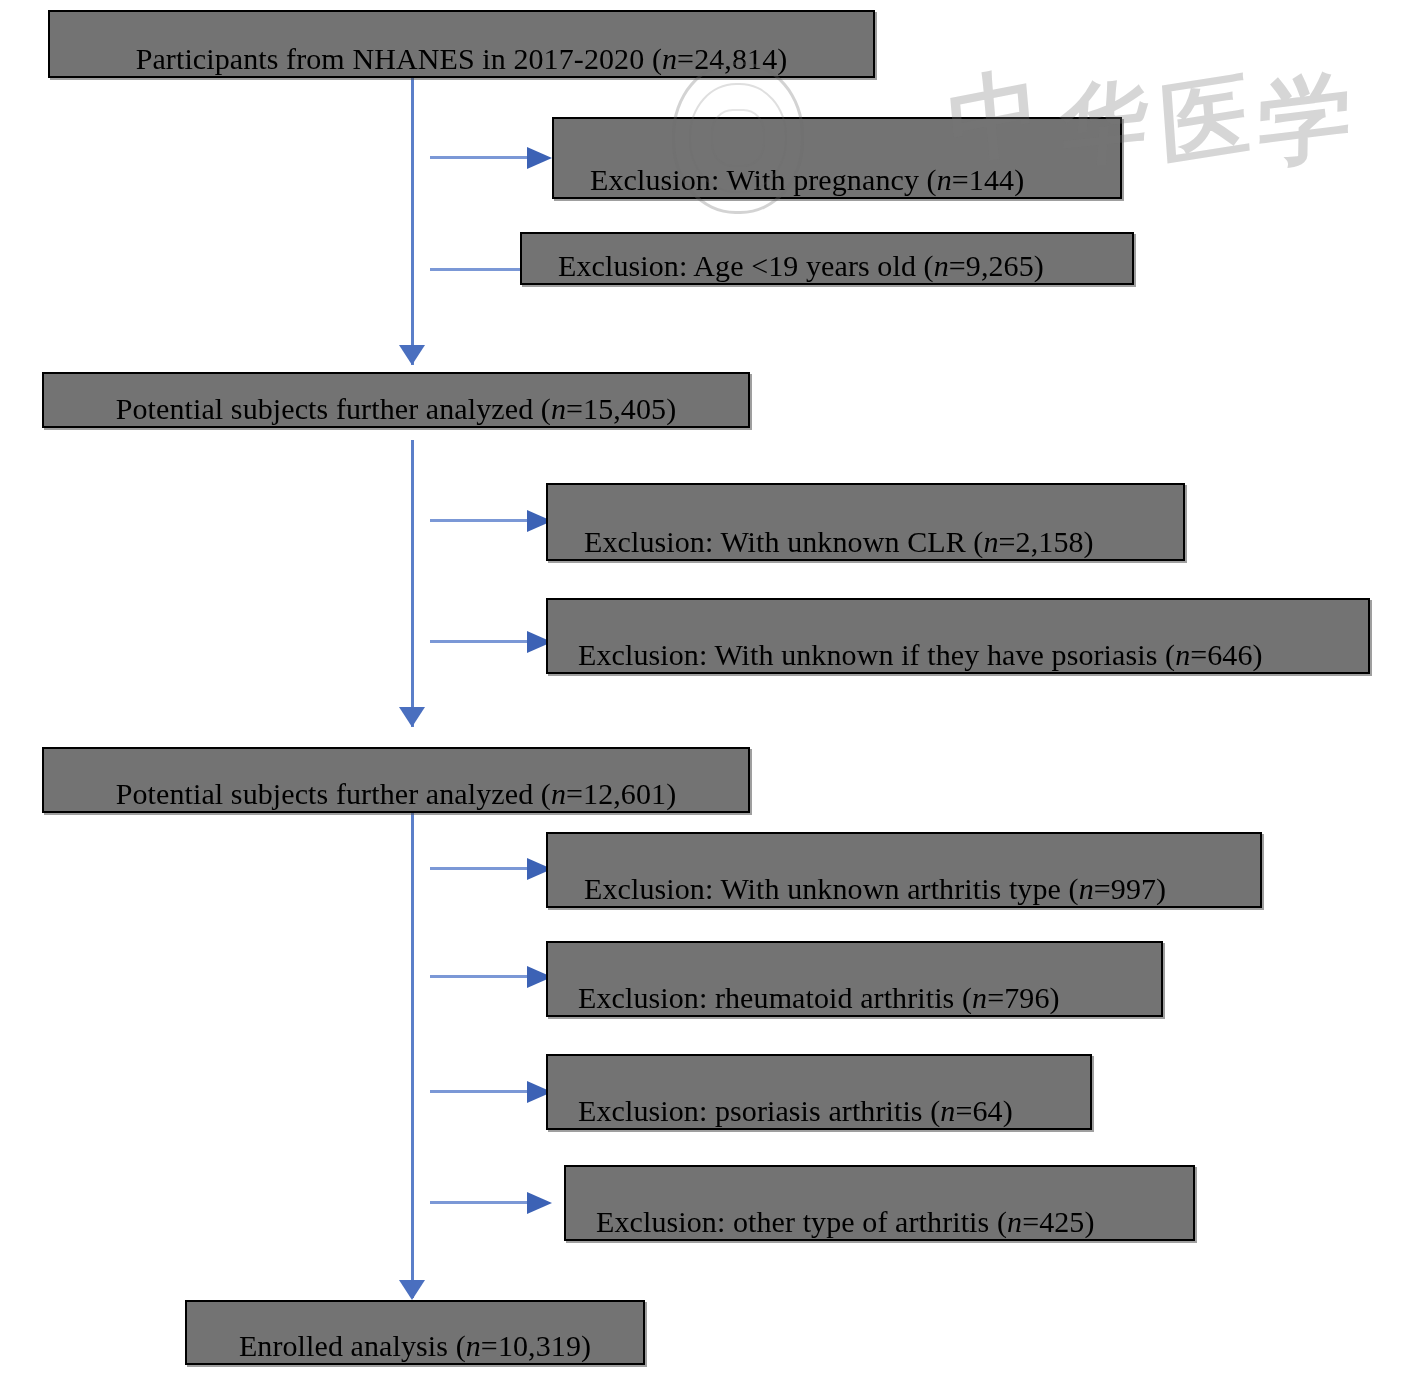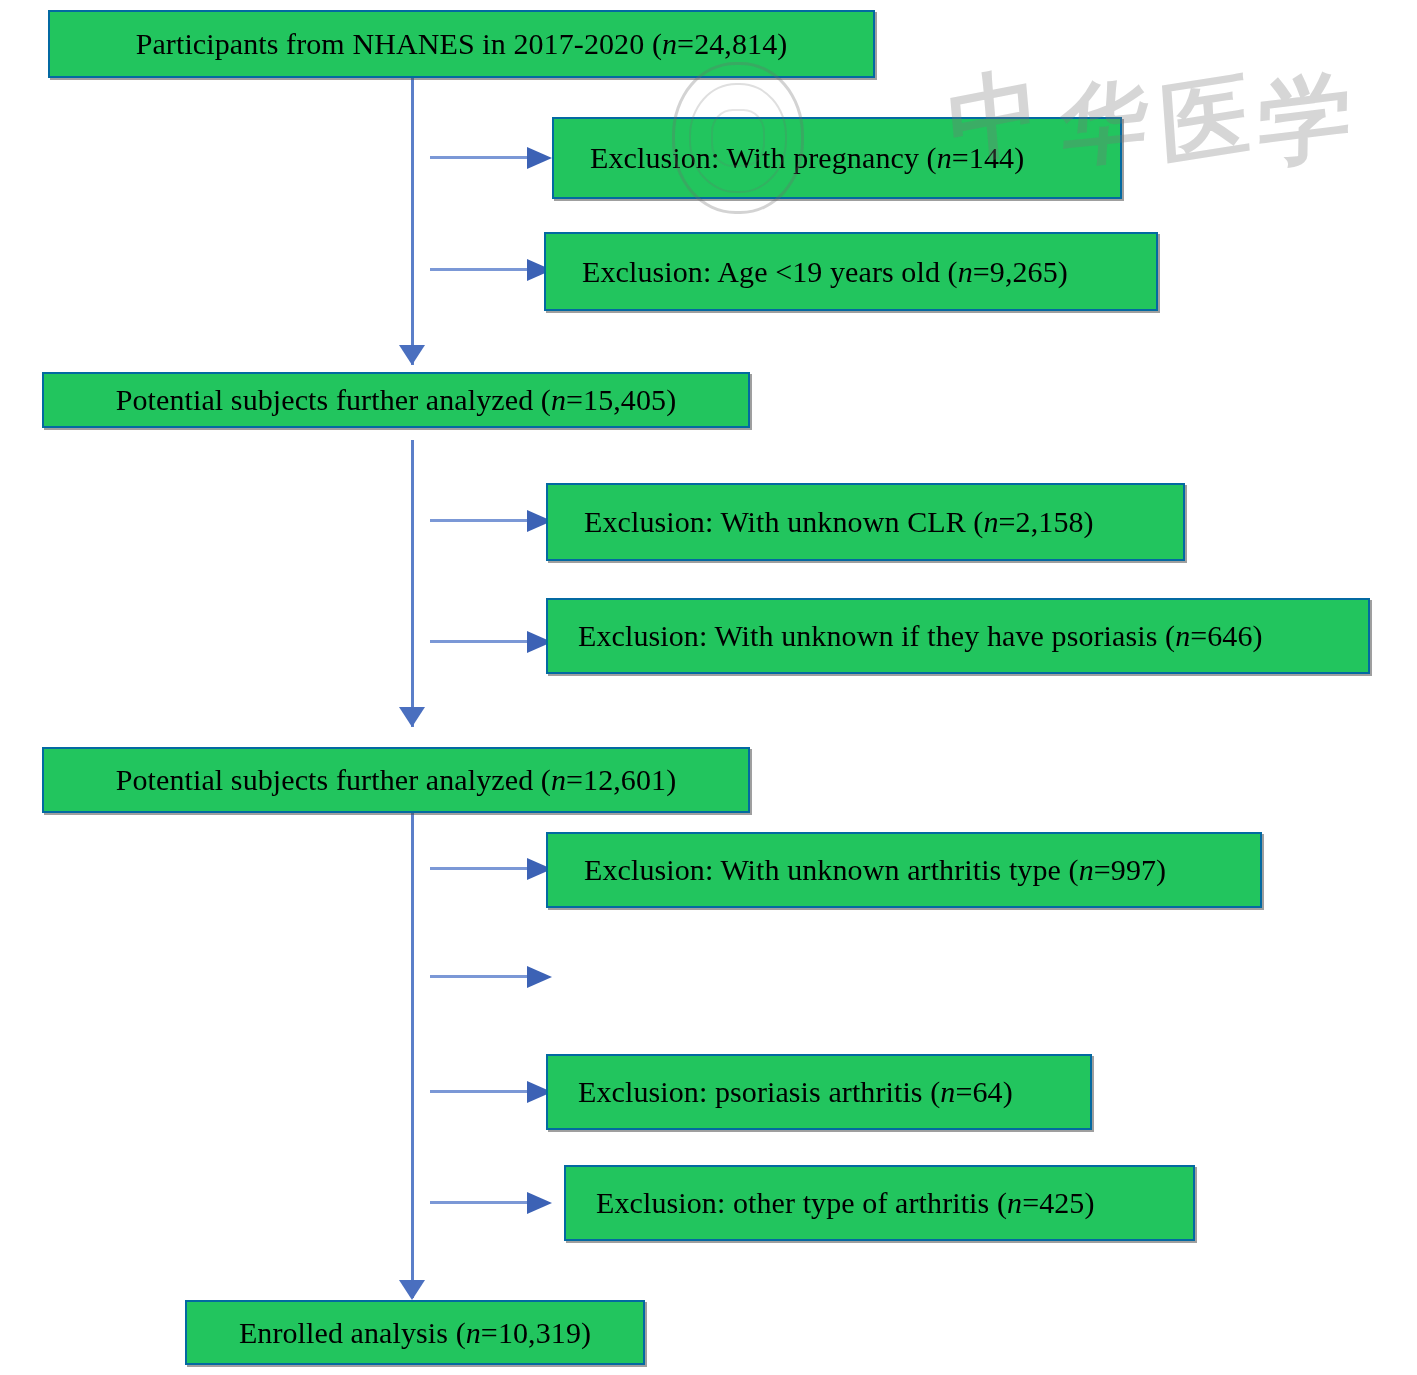--- a/index.html
+++ b/index.html
@@ -65,25 +65,25 @@
   }
   .calli-1 { left: 948px; top: 70px;  font-size: 92px;  transform: rotate(-11deg) skewX(-6deg); }
   .calli-2 { left: 1060px; top: 78px; font-size: 88px;  transform: rotate(-6deg) skewX(-10deg); }
   .calli-3 { left: 1160px; top: 74px; font-size: 90px;  transform: rotate(-9deg) skewX(-5deg); }
   .calli-4 { left: 1258px; top: 72px; font-size: 94px;  transform: rotate(-7deg) skewX(-8deg); }
 
   
   .node {
     position: absolute;
     box-sizing: border-box;
-    background: #22c55e;
-    border: 2px solid #0369a1;
+    background: #737373;
+    border: 2px solid #000000;
     box-shadow: 2px 2px 0 0 rgba(80,80,80,0.55);
     display: flex;
-    align-items: center;
+    align-items: flex-end;
     z-index: 2;
   }
   .node.center { justify-content: center; }
   .node.leftpad { justify-content: flex-start; padding-left: 36px; }
   .node-label {
     font-size: 30px;
     color: #000000;
     white-space: nowrap;
     letter-spacing: 0.1px;
   }
@@ -195,21 +195,21 @@
       <span>Enrolled analysis (</span><span class="it">n</span><span>=10,319)</span>
     </span>
   </div>
 
   <div class="node leftpad" style="left:552px; top:117px; width:570px; height:82px;">
     <span class="node-label">
       <span>Exclusion: With pregnancy (</span><span class="it">n</span><span>=144)</span>
     </span>
   </div>
 
-  <div class="node leftpad" style="left:544px; top:232px; width:614px; height:79px;">
+  <div class="node leftpad" style="left:520px; top:232px; width:614px; height:53px;">
     <span class="node-label">
       <span>Exclusion: Age &lt;19 years old (</span><span class="it">n</span><span>=9,265)</span>
     </span>
   </div>
 
   <div class="node leftpad" style="left:546px; top:483px; width:639px; height:78px;">
     <span class="node-label">
       <span>Exclusion: With unknown CLR (</span><span class="it">n</span><span>=2,158)</span>
     </span>
   </div>
@@ -219,20 +219,25 @@
       <span>Exclusion: With unknown if they have psoriasis (</span><span class="it">n</span><span>=646)</span>
     </span>
   </div>
 
   <div class="node leftpad" style="left:546px; top:832px; width:716px; height:76px; ">
     <span class="node-label">
       <span>Exclusion: With unknown arthritis type (</span><span class="it">n</span><span>=997)</span>
     </span>
   </div>
 
+  <div class="node leftpad" style="left:546px; top:941px; width:617px; height:76px; padding-left:30px;">
+    <span class="node-label">
+      <span>Exclusion: rheumatoid arthritis (</span><span class="it">n</span><span>=796)</span>
+    </span>
+  </div>
 
   <div class="node leftpad" style="left:546px; top:1054px; width:546px; height:76px; padding-left:30px;">
     <span class="node-label">
       <span>Exclusion: psoriasis arthritis (</span><span class="it">n</span><span>=64)</span>
     </span>
   </div>
 
   <div class="node leftpad" style="left:564px; top:1165px; width:631px; height:76px; padding-left:30px;">
     <span class="node-label">
       <span>Exclusion: other type of arthritis (</span><span class="it">n</span><span>=425)</span>

